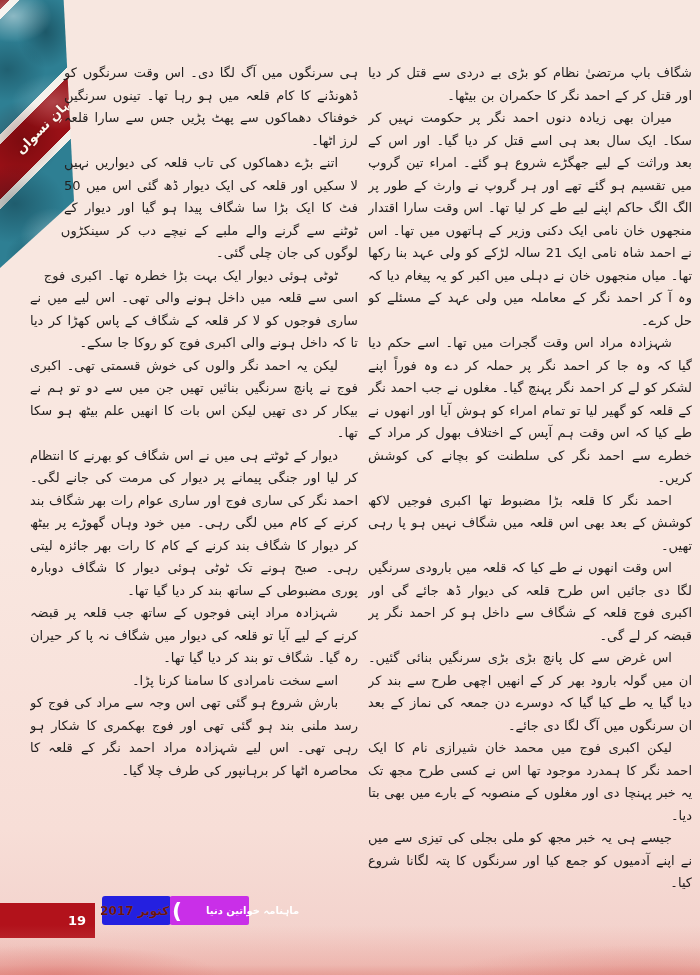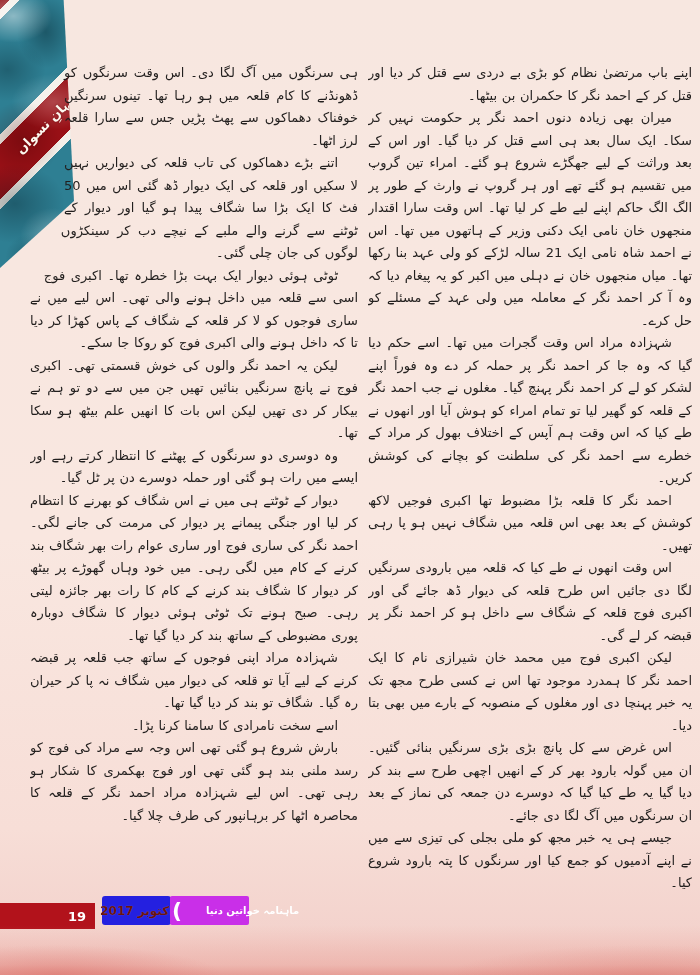--- a/index.html
+++ b/index.html
@@ -58,21 +58,21 @@
   .col-left{left:30px;width:328px;}
   .para{margin:0;text-indent:20px;}
   .para.cont{text-indent:0;}
   .ribbon-spacer{
     float:left;width:34px;height:225px;
     shape-outside:polygon(0 0,100% 0,100% 60%,0 100%);
     shape-margin:5px;
   }
   
   .pagenum-bar{
-    position:absolute;left:0;top:903px;width:95px;height:26px;
+    position:absolute;left:0;top:903px;width:95px;height:35px;
     background:#b2121b;
     display:flex;align-items:center;justify-content:flex-end;
     padding-right:9px;box-sizing:border-box;
   }
   .pagenum-bar .num{color:#ffffff;font-size:13px;font-weight:bold;}
   .issue-badge{
     position:absolute;left:102px;top:896px;width:69px;height:29px;
     background:#2420e0;border-radius:3px;
     display:flex;align-items:center;justify-content:center;
   }
@@ -109,38 +109,37 @@
 <body>
 
 <div class="page">
 
   <div class="corner-ribbon">
     <div class="texture"></div>
     <div class="vertical-title">جہانِ نسواں</div>
   </div>
 
   <div class="col col-right">
-    <p class="para cont">اپنے باپ مرتضیٰ نظام کو بڑی بے دردی سے قتل کر دیا اور قتل کر کے احمد نگر کا حکمران بن بیٹھا۔</p>
+    <p class="para cont">شگاف باپ مرتضیٰ نظام کو بڑی بے دردی سے قتل کر دیا اور قتل کر کے احمد نگر کا حکمران بن بیٹھا۔</p>
     <p class="para">میران بھی زیادہ دنوں احمد نگر پر حکومت نہیں کر سکا۔ ایک سال بعد ہی اسے قتل کر دیا گیا۔ اور اس کے بعد وراثت کے لیے جھگڑے شروع ہو گئے۔ امراء تین گروپ میں تقسیم ہو گئے تھے اور ہر گروپ نے وارث کے طور پر الگ الگ حاکم اپنے لیے طے کر لیا تھا۔ اس وقت سارا اقتدار منجھوں خان نامی ایک دکنی وزیر کے ہاتھوں میں تھا۔ اس نے احمد شاہ نامی ایک 21 سالہ لڑکے کو ولی عہد بنا رکھا تھا۔ میاں منجھوں خان نے دہلی میں اکبر کو یہ پیغام دیا کہ وہ آ کر احمد نگر کے معاملہ میں ولی عہد کے مسئلے کو حل کرے۔</p>
     <p class="para">شہزادہ مراد اس وقت گجرات میں تھا۔ اسے حکم دیا گیا کہ وہ جا کر احمد نگر پر حملہ کر دے وہ فوراً اپنے لشکر کو لے کر احمد نگر پہنچ گیا۔ مغلوں نے جب احمد نگر کے قلعہ کو گھیر لیا تو تمام امراء کو ہوش آیا اور انھوں نے طے کیا کہ اس وقت ہم آپس کے اختلاف بھول کر مراد کے خطرے سے احمد نگر کی سلطنت کو بچانے کی کوشش کریں۔</p>
     <p class="para">احمد نگر کا قلعہ بڑا مضبوط تھا اکبری فوجیں لاکھ کوشش کے بعد بھی اس قلعہ میں شگاف نہیں ہو پا رہی تھیں۔</p>
     <p class="para">اس وقت انھوں نے طے کیا کہ قلعہ میں بارودی سرنگیں لگا دی جائیں اس طرح قلعہ کی دیوار ڈھ جائے گی اور اکبری فوج قلعہ کے شگاف سے داخل ہو کر احمد نگر پر قبضہ کر لے گی۔</p>
+    <p class="para">اس غرض سے کل پانچ بڑی بڑی سرنگیں بنائی گئیں۔ ان میں گولہ بارود بھر کر کے انھیں اچھی طرح سے بند کر دیا گیا یہ طے کیا گیا کہ دوسرے دن جمعہ کی نماز کے بعد ان سرنگوں میں آگ لگا دی جائے۔</p>
     <p class="para">لیکن اکبری فوج میں محمد خان شیرازی نام کا ایک احمد نگر کا ہمدرد موجود تھا اس نے کسی طرح مجھ تک یہ خبر پہنچا دی اور مغلوں کے منصوبہ کے بارے میں بھی بتا دیا۔</p>
-    <p class="para">اس غرض سے کل پانچ بڑی بڑی سرنگیں بنائی گئیں۔ ان میں گولہ بارود بھر کر کے انھیں اچھی طرح سے بند کر دیا گیا یہ طے کیا گیا کہ دوسرے دن جمعہ کی نماز کے بعد ان سرنگوں میں آگ لگا دی جائے۔</p>
-    <p class="para">جیسے ہی یہ خبر مجھ کو ملی بجلی کی تیزی سے میں نے اپنے آدمیوں کو جمع کیا اور سرنگوں کا پتہ بارود شروع کیا۔</p>
+    <p class="para">جیسے ہی یہ خبر مجھ کو ملی بجلی کی تیزی سے میں نے اپنے آدمیوں کو جمع کیا اور سرنگوں کا پتہ لگانا شروع کیا۔</p>
 
   </div>
 
   <div class="col col-left">
     <div class="ribbon-spacer"></div>
     <p class="para cont">ہی سرنگوں میں آگ لگا دی۔ اس وقت سرنگوں کو ڈھونڈنے کا کام قلعہ میں ہو رہا تھا۔ تینوں سرنگیں خوفناک دھماکوں سے پھٹ پڑیں جس سے سارا قلعہ لرز اٹھا۔</p>
     <p class="para">اتنے بڑے دھماکوں کی تاب قلعہ کی دیواریں نہیں لا سکیں اور قلعہ کی ایک دیوار ڈھ گئی اس میں 50 فٹ کا ایک بڑا سا شگاف پیدا ہو گیا اور دیوار کے ٹوٹنے سے گرنے والے ملبے کے نیچے دب کر سینکڑوں لوگوں کی جان چلی گئی۔</p>
     <p class="para">ٹوٹی ہوئی دیوار ایک بہت بڑا خطرہ تھا۔ اکبری فوج اسی سے قلعہ میں داخل ہونے والی تھی۔ اس لیے میں نے ساری فوجوں کو لا کر قلعہ کے شگاف کے پاس کھڑا کر دیا تا کہ داخل ہونے والی اکبری فوج کو روکا جا سکے۔</p>
     <p class="para">لیکن یہ احمد نگر والوں کی خوش قسمتی تھی۔ اکبری فوج نے پانچ سرنگیں بنائیں تھیں جن میں سے دو تو ہم نے بیکار کر دی تھیں لیکن اس بات کا انھیں علم بیٹھ ہو سکا تھا۔</p>
-    <p class="para">وہ دوسری دو سرنگوں کے پھٹنے کا انتظار کرتے رہے اور ایسے میں رات ہو گئی اور حملہ دوسرے دن پر ٹل گیا۔</p>
     <p class="para">دیوار کے ٹوٹتے ہی میں نے اس شگاف کو بھرنے کا انتظام کر لیا اور جنگی پیمانے پر دیوار کی مرمت کی جانے لگی۔ احمد نگر کی ساری فوج اور ساری عوام رات بھر شگاف بند کرنے کے کام میں لگی رہی۔ میں خود وہاں گھوڑے پر بیٹھ کر دیوار کا شگاف بند کرنے کے کام کا رات بھر جائزہ لیتی رہی۔ صبح ہونے تک ٹوٹی ہوئی دیوار کا شگاف دوبارہ پوری مضبوطی کے ساتھ بند کر دیا گیا تھا۔</p>
     <p class="para">شہزادہ مراد اپنی فوجوں کے ساتھ جب قلعہ پر قبضہ کرنے کے لیے آیا تو قلعہ کی دیوار میں شگاف نہ پا کر حیران رہ گیا۔ شگاف تو بند کر دیا گیا تھا۔</p>
     <p class="para">اسے سخت نامرادی کا سامنا کرنا پڑا۔</p>
     <p class="para">بارش شروع ہو گئی تھی اس وجہ سے مراد کی فوج کو رسد ملنی بند ہو گئی تھی اور فوج بھکمری کا شکار ہو رہی تھی۔ اس لیے شہزادہ مراد احمد نگر کے قلعہ کا محاصرہ اٹھا کر برہانپور کی طرف چلا گیا۔</p>
 
   </div>
 
   <div class="pagenum-bar">
     <span class="num">19</span>
   </div>

